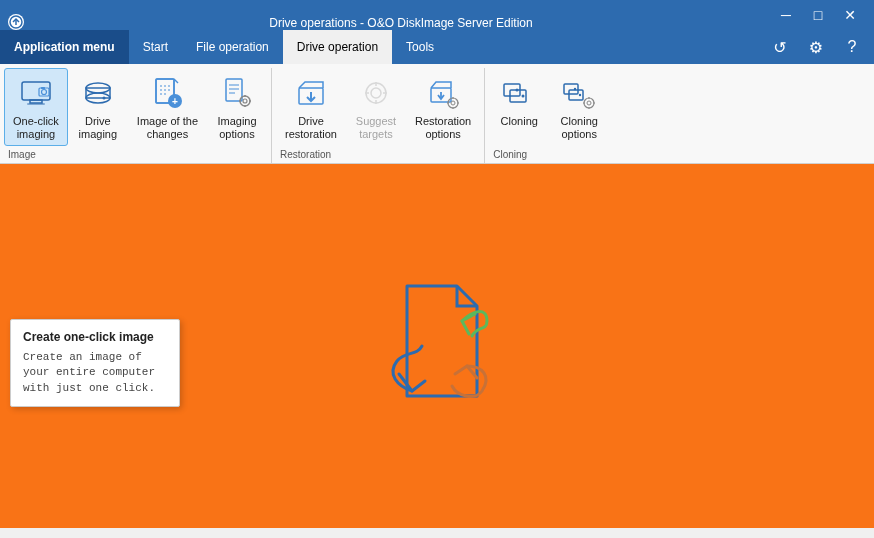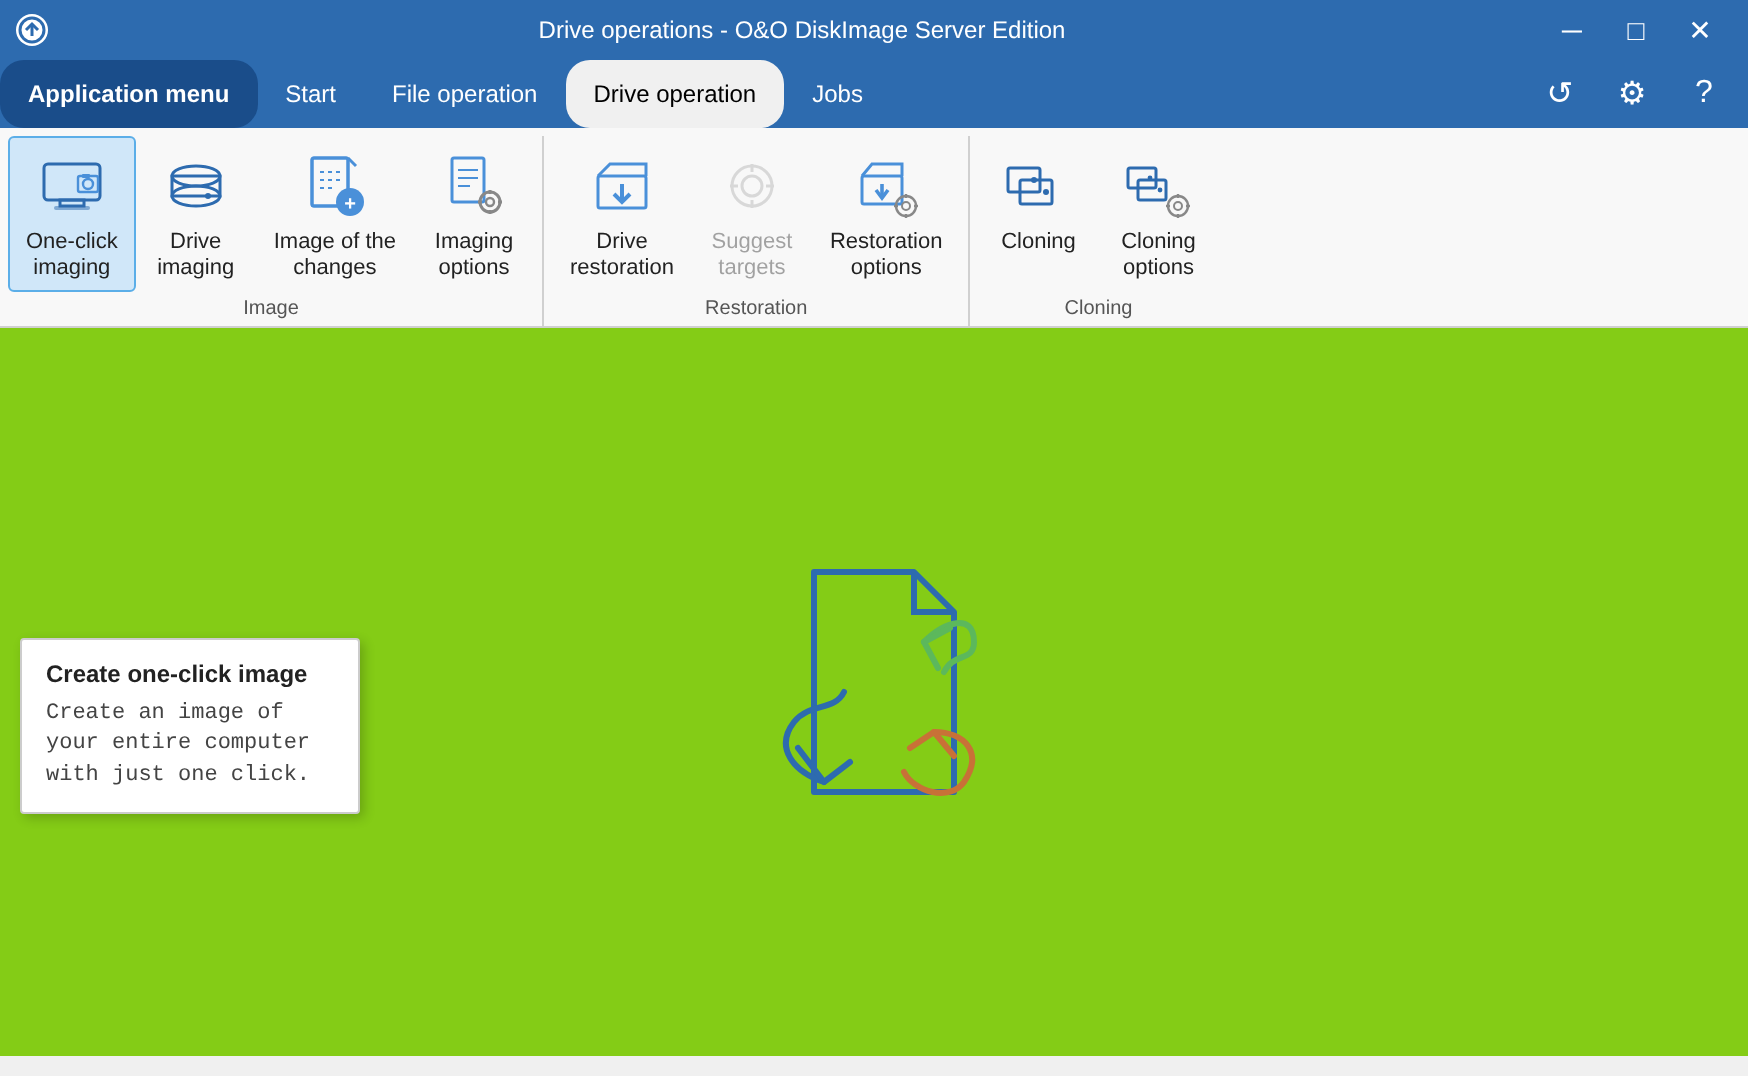--- a/index.html
+++ b/index.html
@@ -3,21 +3,21 @@
   <meta charset="utf-8">
   <style>
     * { margin: 0; padding: 0; box-sizing: border-box; }
     body { font-family: 'Segoe UI', Arial, sans-serif; font-size: 12px; background: #f0f0f0; width: 874px; height: 538px; overflow: hidden; user-select: none; }
 
     
     #title-bar {
       background: #2d6baf;
       height: 30px;
       display: flex;
-      align-items: center;
+      align-items: flex-end;
       padding: 0 8px;
       color: white;
       font-size: 12px;
     }
     #title-bar .app-icon {
       width: 16px; height: 16px; margin-right: 8px;
       background: #fff;
       border-radius: 50%;
       display: flex; align-items: center; justify-content: center;
       font-size: 10px; color: #2d6baf; font-weight: bold;
@@ -36,21 +36,20 @@
       background: #2d6baf;
       height: 34px;
       display: flex;
       align-items: stretch;
     }
     .menu-item {
       padding: 0 14px;
       display: flex; align-items: center;
       color: white; font-size: 12px; cursor: pointer;
       white-space: nowrap;
-      border-radius: 12px;
     }
     .menu-item.active { background: #f0f0f0; color: #000; }
     .menu-item.app-menu {
       background: #1a4d8a;
       font-weight: 600;
       padding: 0 14px;
     }
     .menu-spacer { flex: 1; }
     .menu-right-icons {
       display: flex; align-items: center; padding: 0 8px; gap: 8px;
@@ -78,21 +77,20 @@
       border-right: 1px solid #d0d0d0;
       padding: 0 4px;
     }
     .ribbon-group:last-child { border-right: none; }
     .ribbon-items {
       display: flex;
       flex: 1;
       align-items: flex-start;
     }
     .ribbon-group-label {
-      text-align: center;
       font-size: 10px;
       color: #555;
       padding: 2px 4px 3px;
       margin-top: auto;
     }
     .ribbon-btn {
       display: flex;
       flex-direction: column;
       align-items: center;
       padding: 4px 8px;
@@ -107,21 +105,21 @@
       width: 40px; height: 40px;
       display: flex; align-items: center; justify-content: center;
       font-size: 28px; margin-bottom: 2px;
     }
     .ribbon-btn .btn-label {
       font-size: 11px; text-align: center; line-height: 1.2; color: #222;
     }
 
     
     #main-content {
-      background: #84cc16;
+      background: #f97316;
       flex: 1;
       height: calc(538px - 30px - 34px - 110px);
       position: relative;
       display: flex;
       align-items: center;
       justify-content: center;
     }
 
     
     #tooltip {
@@ -165,21 +163,21 @@
     <button class="win-btn">□</button>
     <button class="win-btn close">✕</button>
   </div>
 </div>
 
 <div id="menu-bar">
   <div class="menu-item app-menu">Application menu</div>
   <div class="menu-item">Start</div>
   <div class="menu-item">File operation</div>
   <div class="menu-item active">Drive operation</div>
-  <div class="menu-item">Jobs</div>
+  <div class="menu-item">Tools</div>
   <div class="menu-spacer"></div>
   <div class="menu-right-icons">
     <div class="menu-right-icon">↺</div>
     <div class="menu-right-icon">⚙</div>
     <div class="menu-right-icon">?</div>
   </div>
 </div>
 
 <div id="ribbon">
 

